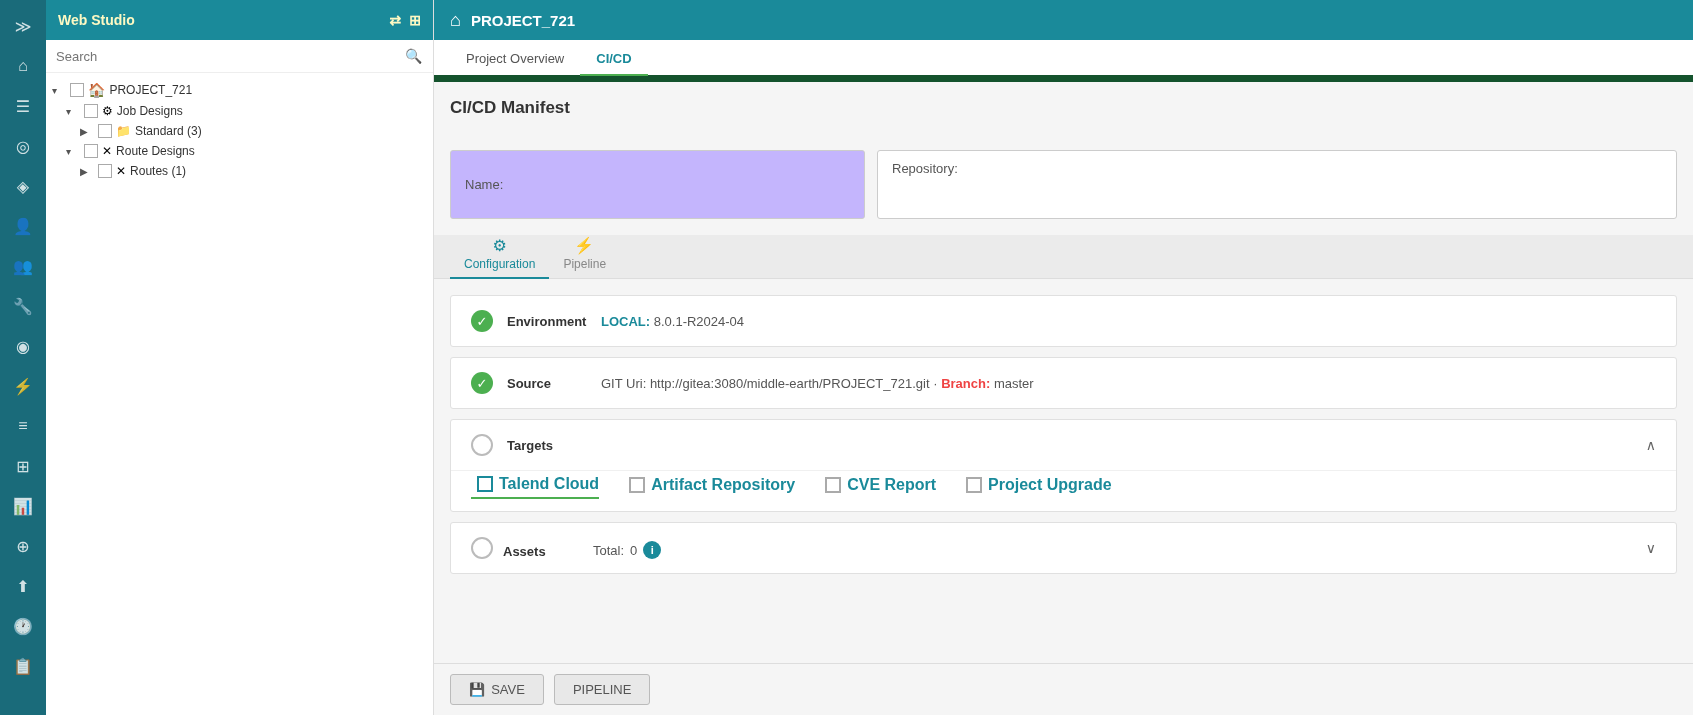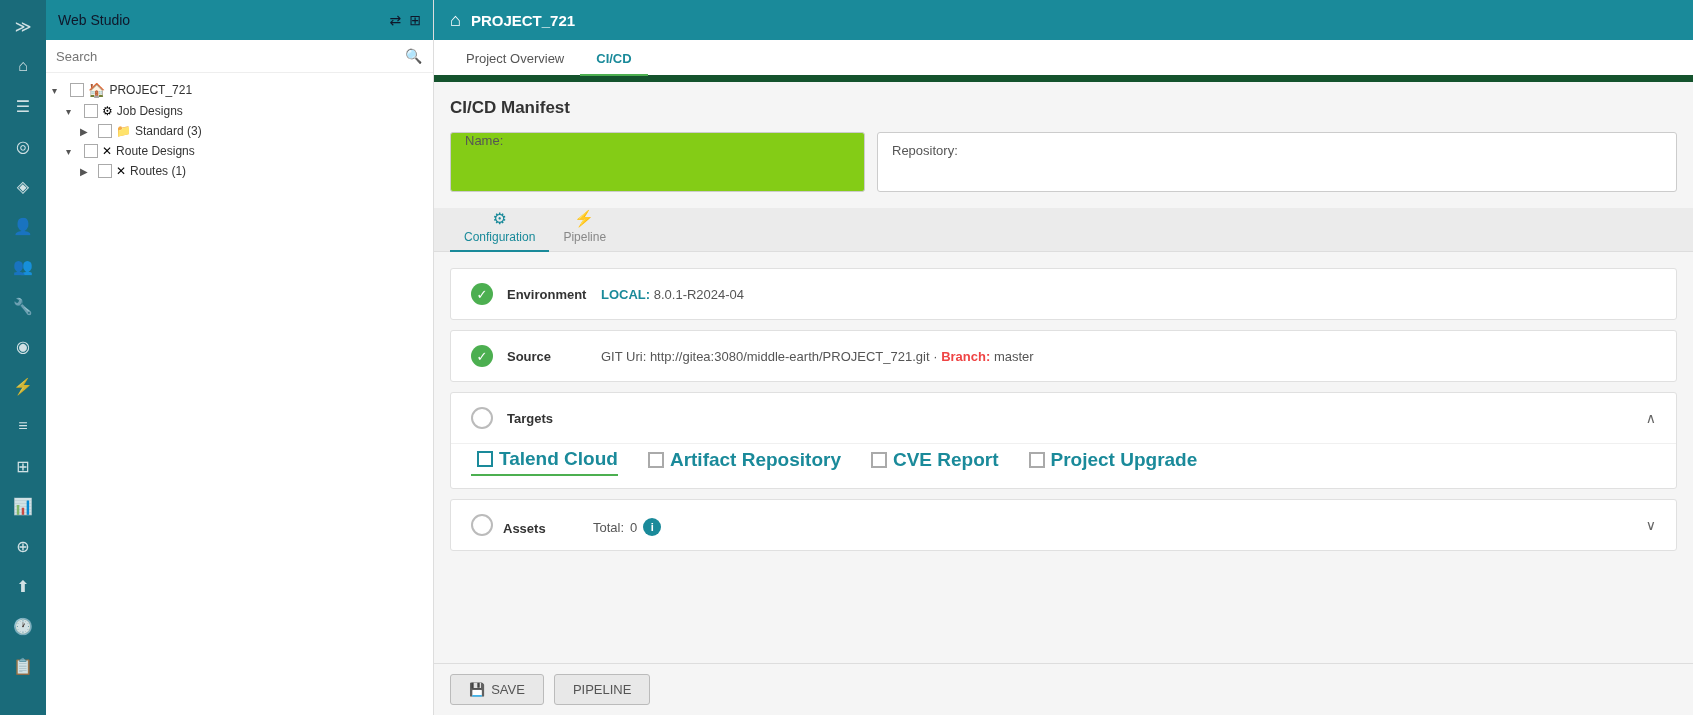--- a/index.html
+++ b/index.html
@@ -32,28 +32,28 @@
     .sidebar {
       width: 388px;
       background: #fff;
       border-right: 1px solid #ddd;
       display: flex;
       flex-direction: column;
       flex-shrink: 0;
     }
     .sidebar-header {
       background: #1a8a9a;
-      color: #0f172a;
+      color: #fef9c3;
       padding: 0 12px;
       height: 40px;
       display: flex;
       align-items: center;
       justify-content: space-between;
       font-size: 14px;
-      font-weight: 400;
+      font-weight: 700;
     }
     .sidebar-header .expand-icon {
       display: flex;
       align-items: center;
       gap: 8px;
     }
     .search-bar {
       padding: 8px 10px;
       border-bottom: 1px solid #eee;
       display: flex;
@@ -134,35 +134,35 @@
       flex: 1;
       overflow-y: auto;
       background: #f5f5f5;
       padding: 16px;
     }
 
     .manifest-title {
       font-size: 17px;
       font-weight: 600;
       color: #333;
-      margin-bottom: 14px;
+      margin-bottom: 32px;
     }
 
     
     .name-desc-row {
       display: flex;
       gap: 12px;
       margin-bottom: 16px;
     }
     .name-field {
       flex: 1;
-      background: #84cc16;
+      background: #c4b5fd;
       border: 1px solid #ccc;
       border-radius: 3px;
-      padding: 0 14px;
+      padding: 26px 14px;
       font-size: 13px;
       color: #999;
       min-height: 60px;
       display: flex;
       align-items: flex-start;
     }
     .desc-field {
       flex: 2;
       background: #fff;
       border: 1px solid #ccc;
@@ -251,21 +251,21 @@
       gap: 24px;
       padding: 4px 20px 12px;
       border-top: 1px solid #f0f0f0;
     }
     .target-tab-item {
       display: flex;
       align-items: center;
       gap: 6px;
       cursor: pointer;
       color: #1a8a9a;
-      font-size: 19px;
+      font-size: 16px;
       font-weight: 600;
       padding-bottom: 4px;
       padding-left: 6px;
     }
     .target-tab-item.active-target { border-bottom: 2px solid #4caf50; }
     .target-checkbox {
       width: 16px; height: 16px;
       border: 2px solid #1a8a9a;
       display: flex; align-items: center; justify-content: center;
     }

